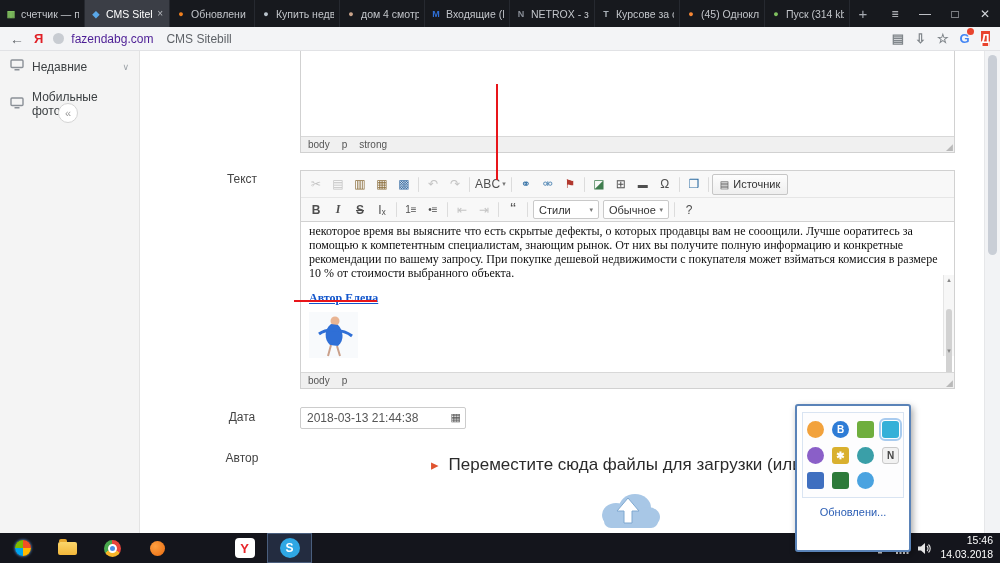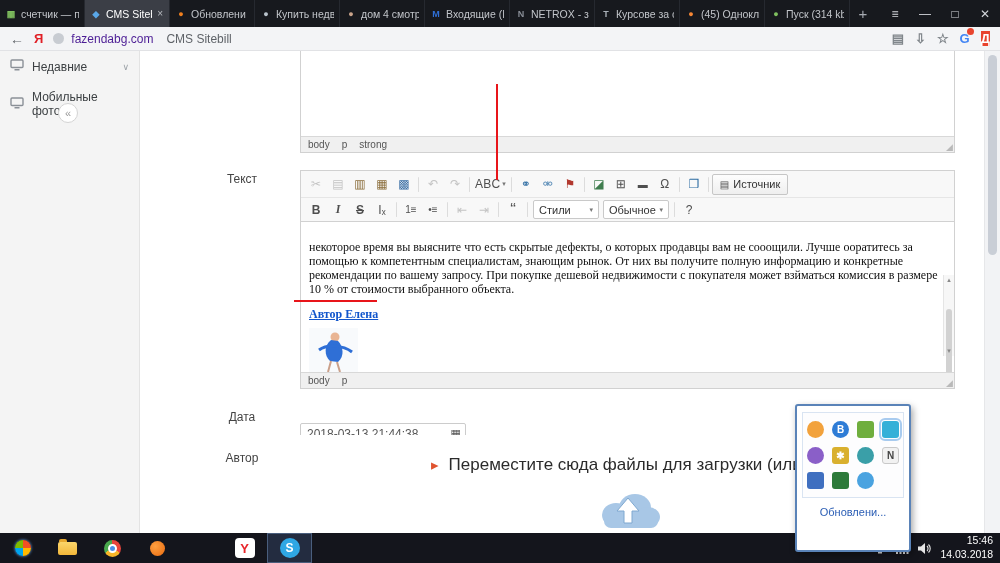--- a/index.html
+++ b/index.html
@@ -65,29 +65,29 @@
 .tbtn.labeled{border:1px solid #c6c6c6;background:linear-gradient(#fdfdfd,#efefef);padding:0 7px;height:21px}
 .tbtn.labeled .glyph{margin-right:4px;font-size:10px}
 .tbtn.dropdown{border:1px solid #c9c9c9;background:#fff;height:19px;min-width:66px;justify-content:space-between;padding:0 5px;margin:0 2px}
 .tbtn.bold .glyph{font-weight:bold}
 .tbtn.italic .glyph{font-style:italic;font-family:"Liberation Serif",serif;font-weight:bold}
 .tbtn.strike .glyph{text-decoration:line-through;font-weight:bold}
 .tbtn.big .glyph{font-size:17px;line-height:10px}
 .tbtn.small .glyph{font-size:10px}
 
 .ed-body{position:absolute;left:0;right:0;top:52px;bottom:16px;overflow:hidden;padding:2px 16px 0 8px;font-family:"Liberation Serif",serif;font-size:12px;line-height:1.16;color:#101010;cursor:text}
-.ed-p{margin:16px 0 11px}
+.ed-p{margin:0 0 11px}
 .author-link{color:#1155cc;font-weight:bold;text-decoration:underline;cursor:pointer}
 .thumb{width:49px;height:46px;margin-top:6px;display:block;background:#f6f9fc}
 .ed-scroll{position:absolute;right:0;top:52px;bottom:16px;width:11px;background:#f7f7f7;border-left:1px solid #e5e5e5}
 .ed-scroll .arr{position:absolute;left:0;right:0;text-align:center;font-size:7px;color:#8a8a8a;cursor:pointer}
 .arr-up{top:1px}.arr-dn{bottom:1px}
 .ed-thumb{position:absolute;left:2px;right:2px;top:34px;height:72px;background:#d2d2d2;border-radius:3px;cursor:pointer}
 
-.date-wrap{position:absolute;left:159px;top:372px;width:166px}
+.date-wrap{position:absolute;left:159px;top:356px;width:166px}
 .date-input{width:100%;height:22px;border:1px solid #ccc;border-radius:2px;font-size:12px;color:#555;padding:0 22px 0 6px;font-family:"Liberation Sans",sans-serif}
 .cal-ic{position:absolute;right:5px;top:4px;font-size:11px;color:#555;cursor:pointer}
 
 .dropzone{position:absolute;left:159px;top:384px;width:655px;bottom:0;background:#fff;cursor:pointer;overflow:hidden}
 .dz-line{display:flex;justify-content:center;align-items:center;gap:10px;margin-top:20px;font-size:17px;color:#2b2b2b}
 .dz-arrow{color:#e0532f;font-size:15px}
 .dz-cloud{display:block;margin:12px auto 0}
 
 
 .red-line{position:absolute;left:496px;top:84px;width:2px;height:96px;background:#e8151a;z-index:70}

